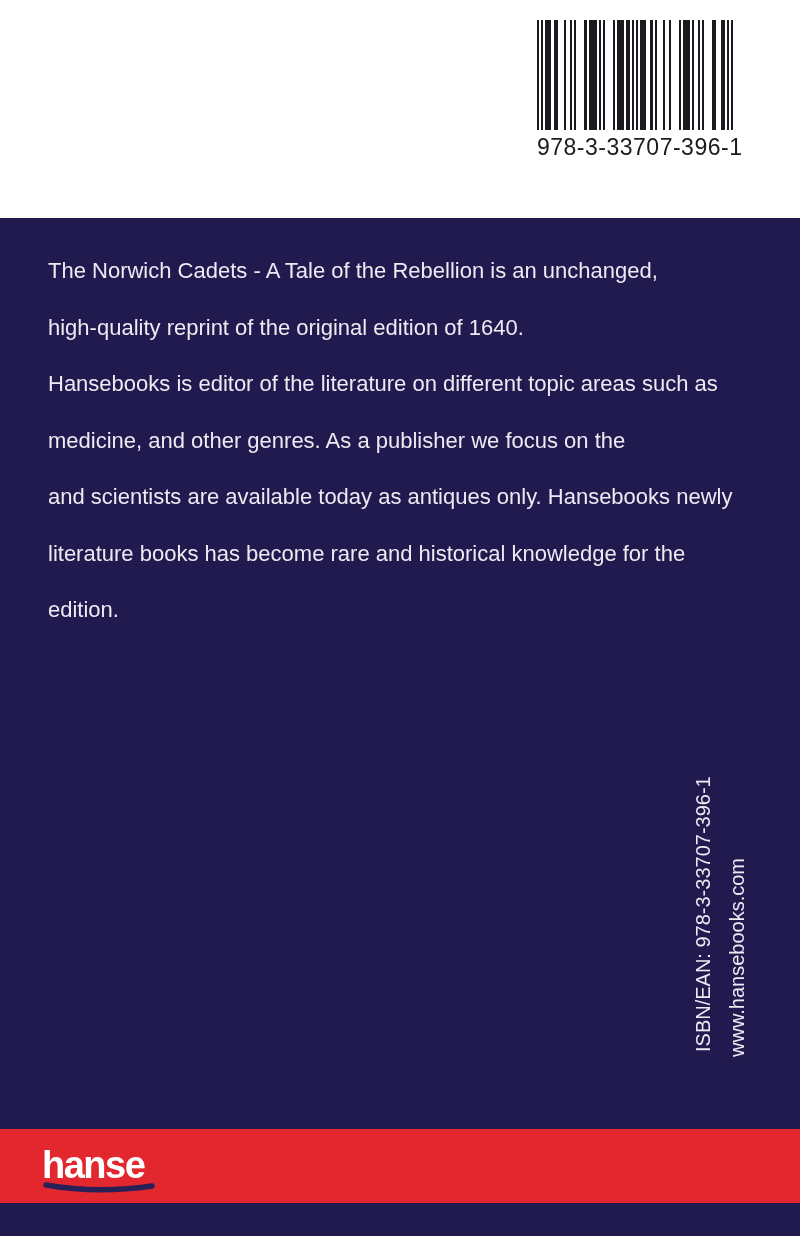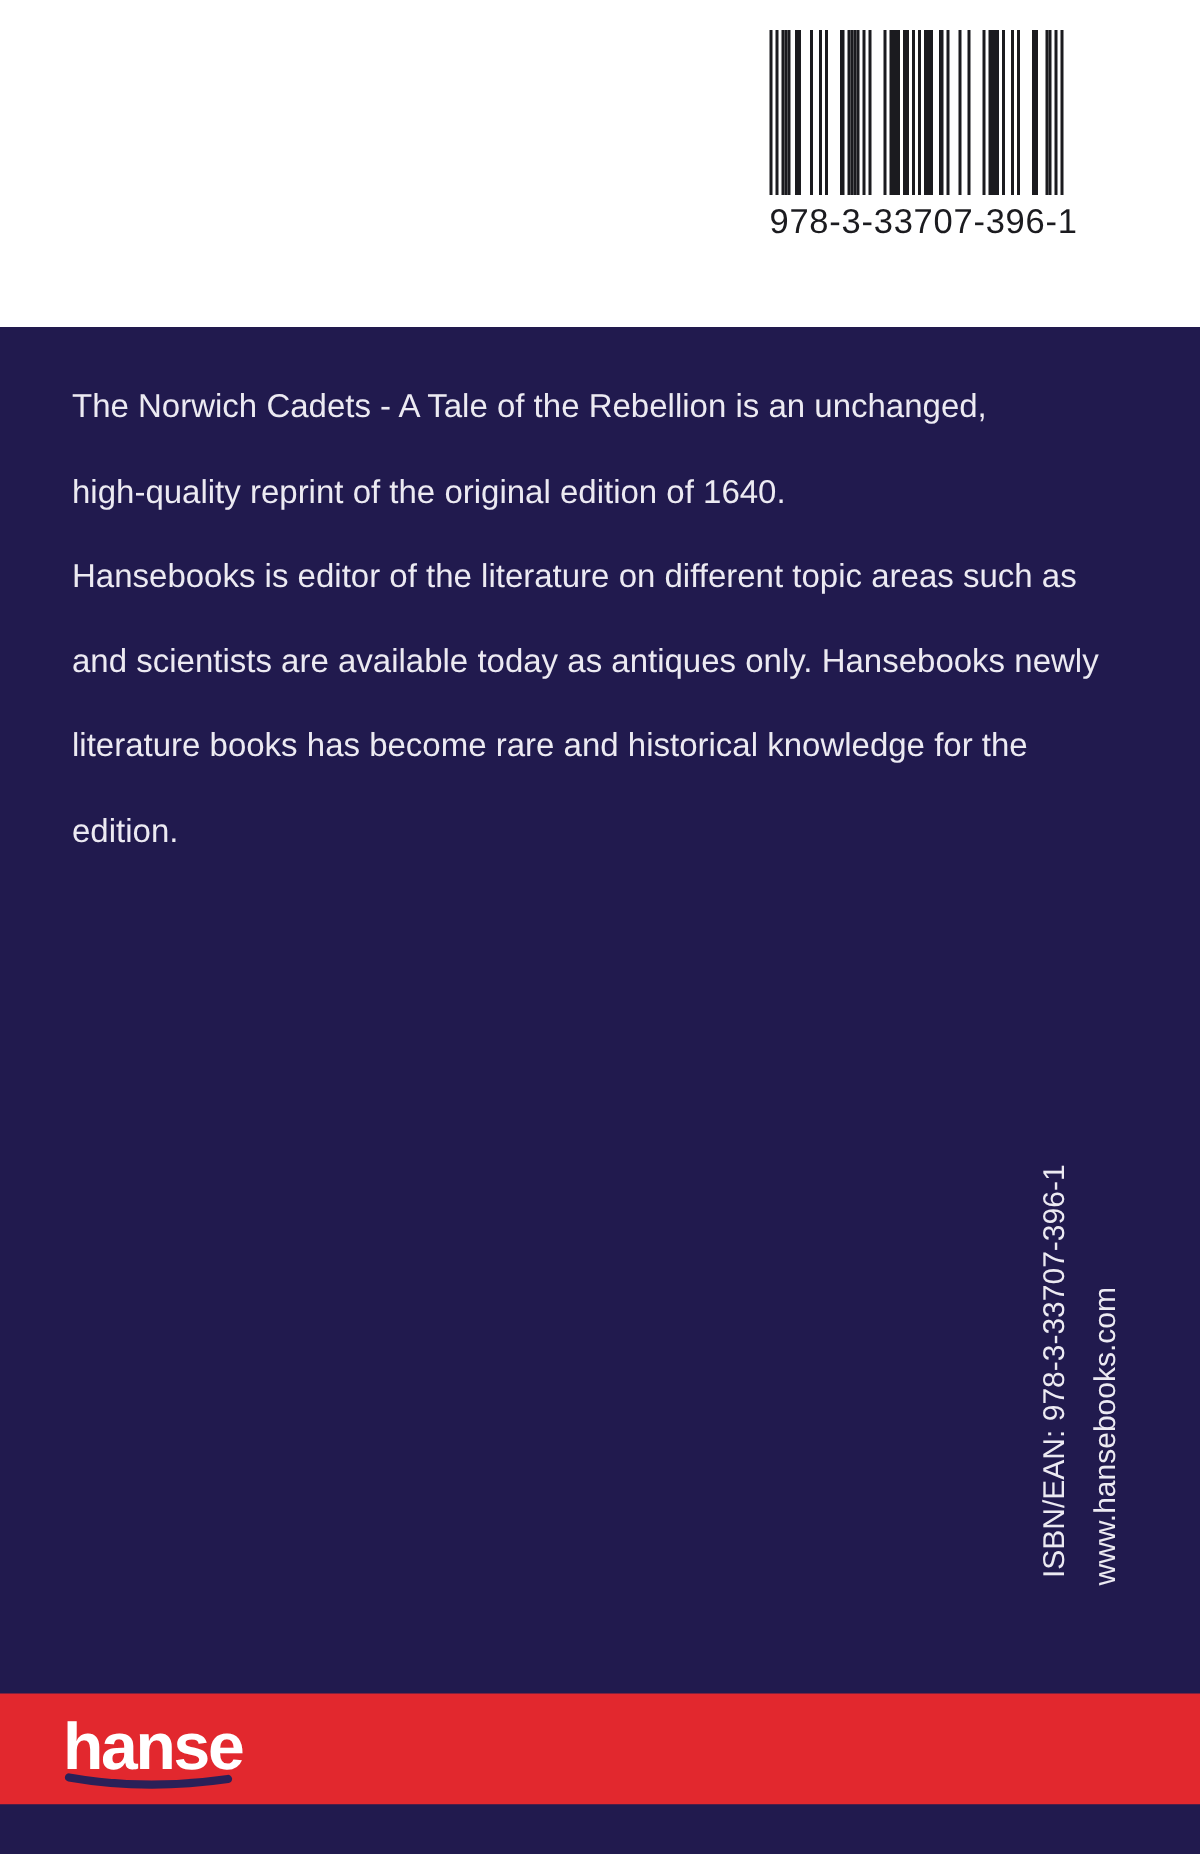--- a/index.html
+++ b/index.html
@@ -23,21 +23,21 @@
   }
   
   .white-band{
     position:absolute;
     left:0;top:0;
     width:800px;height:218px;
     background:var(--white);
   }
   .barcode-block{
     position:absolute;
-    left:513px;top:20px;
+    left:537px;top:20px;
     width:172px;
   }
   .barcode-bars{
     display:flex;
     width:196px;height:110px;
     background:var(--white);
   }
   .barcode-bars .module{flex:1 0 auto;height:100%;}
   .barcode-bars .module.on{background:var(--barcodeInk);}
   .barcode-number{
@@ -74,21 +74,21 @@
   .footer-band{
     position:absolute;
     left:0;top:1129px;
     width:800px;height:74px;
     background:var(--red);
   }
   .hanse-logo{
     position:absolute;
     left:42px;top:1145px;
     color:var(--white);
-    font-size:44px;
+    font-size:38px;
     font-weight:bold;
     line-height:40px;
     letter-spacing:-1.5px;
   }
   .logo-swoosh{
     position:absolute;
     left:42px;top:1181px;
     width:114px;height:15px;
   }
   .bottom-band{
@@ -203,20 +203,21 @@
           <div class="module on"></div>
         </div>
       <div class="barcode-number">978-3-33707-396-1</div>
     </div>
   </div>
 
   <div class="description">
     <div class="line">The Norwich Cadets - A Tale of the Rebellion is an unchanged,</div>
     <div class="line">high-quality reprint of the original edition of 1640.</div>
     <div class="line">Hansebooks is editor of the literature on different topic areas such as</div>
+    <div class="line">medicine, and other genres. As a publisher we focus on the</div>
     <div class="line">and scientists are available today as antiques only. Hansebooks newly</div>
     <div class="line">literature books has become rare and historical knowledge for the</div>
     <div class="line">edition.</div>
   </div>
 
   <div class="vert vert-isbn">ISBN/EAN: 978-3-33707-396-1</div>
 
   <div class="vert vert-web">www.hansebooks.com</div>
 
   <div class="footer-band"></div>

